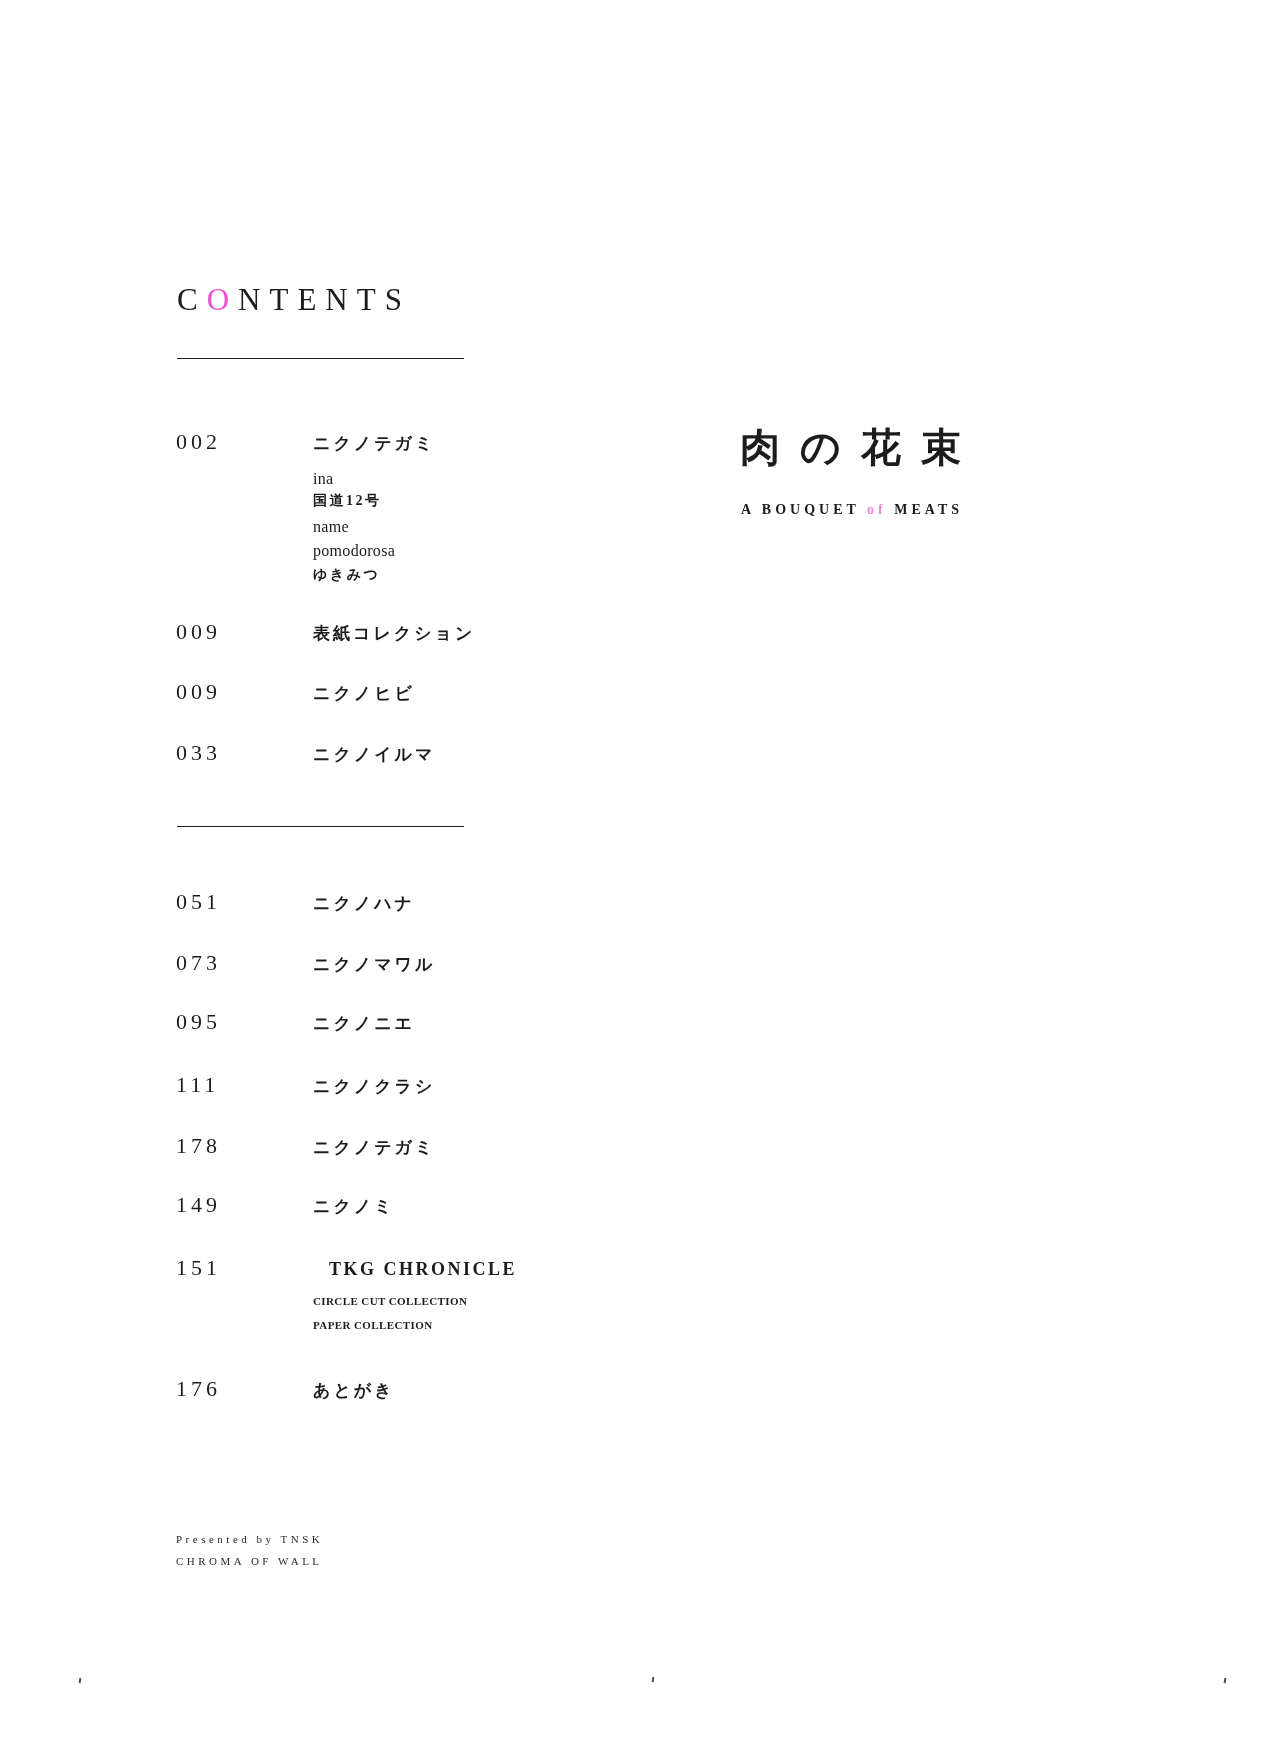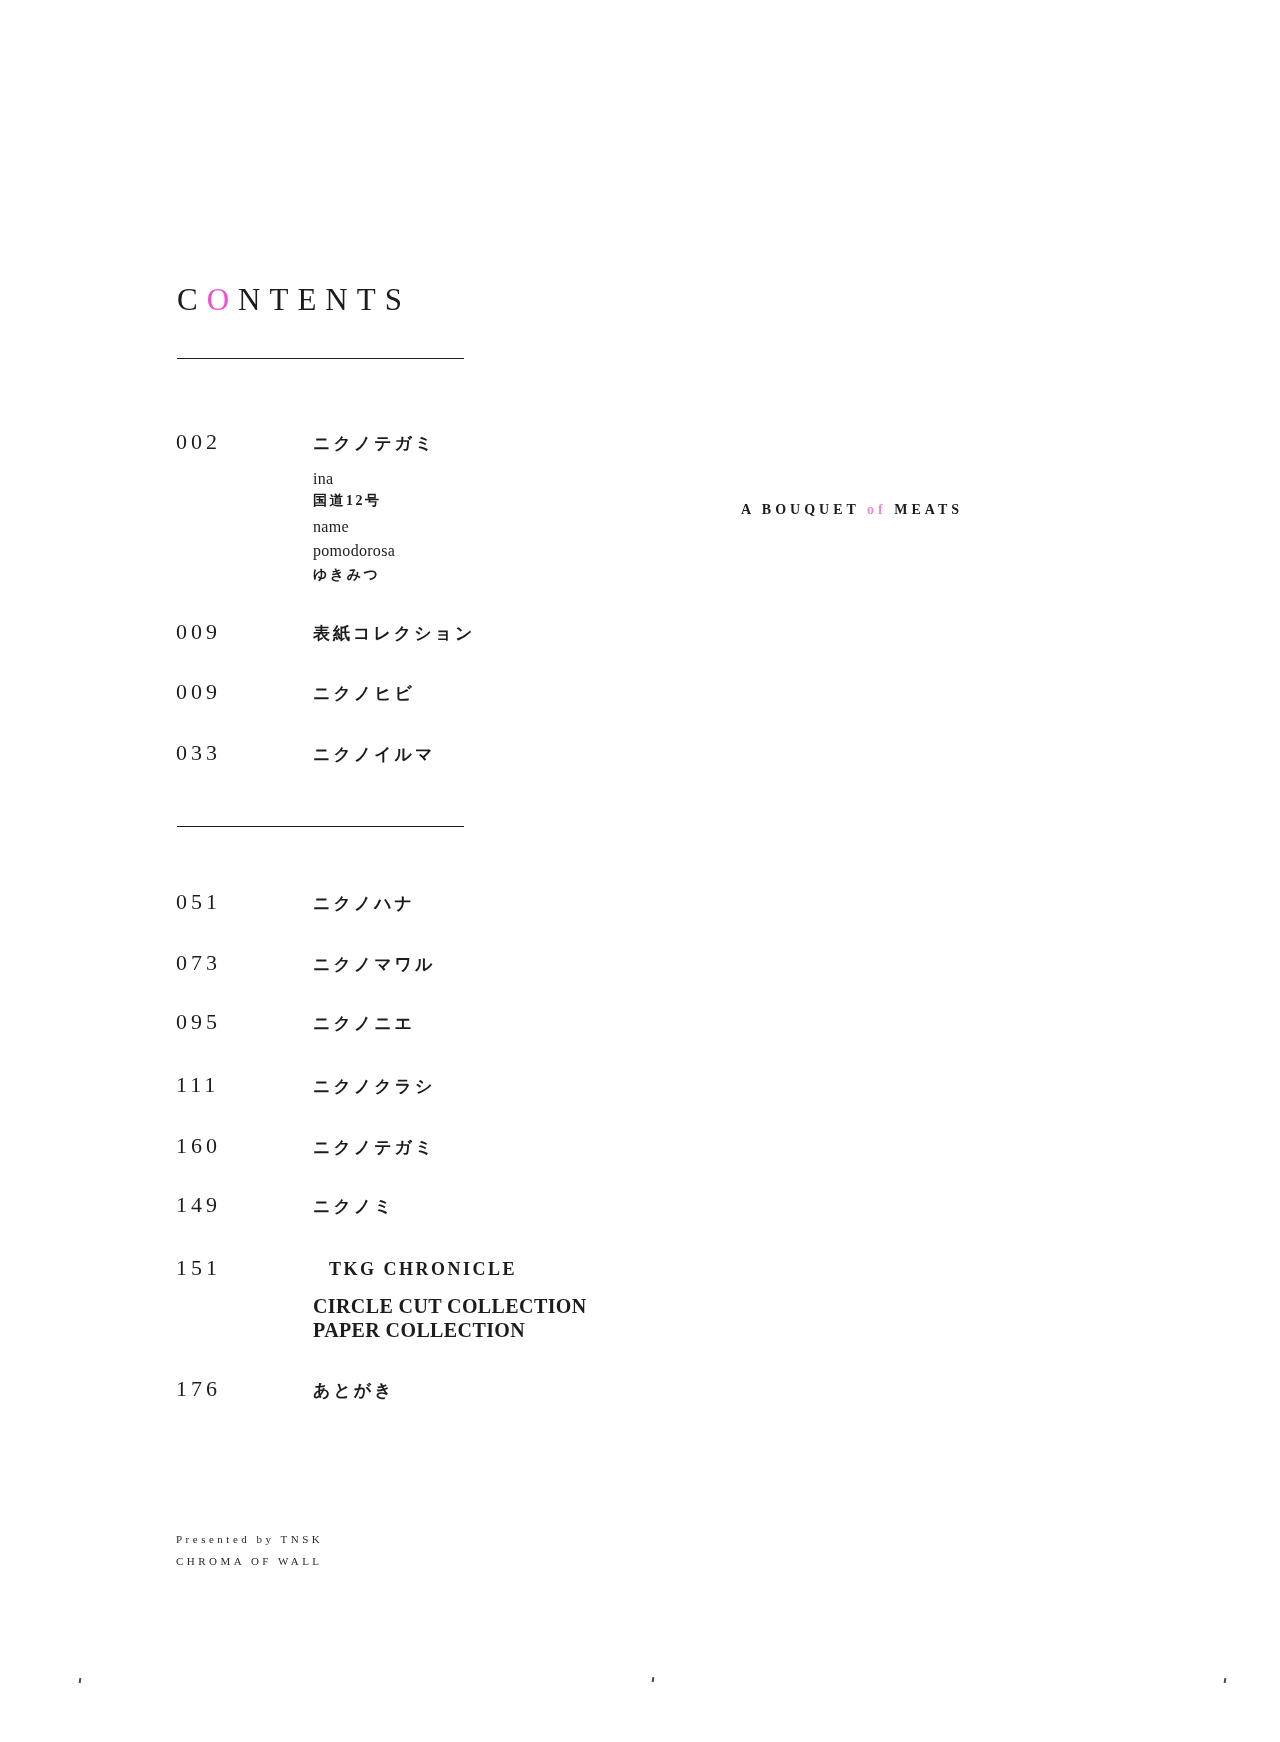--- a/index.html
+++ b/index.html
@@ -44,21 +44,21 @@
   }
   .toc-row .ttl.latin{
     font-size:18px;letter-spacing:2.5px;font-weight:600;margin-left:16px;
   }
 
   .toc-sub{
     position:absolute;left:313px;white-space:nowrap;
     font-size:16px;line-height:1;letter-spacing:0.3px;
   }
   .toc-sub.jp{font-size:14px;letter-spacing:2.5px;font-weight:600;}
-  .toc-sub.caps{font-size:20px;letter-spacing:0.4px;font-weight:600;}
+  .toc-sub.caps{font-size:11px;letter-spacing:0.4px;font-weight:600;}
 
   
   .book-title{
     position:absolute;left:740px;top:428px;
     font-size:40px;line-height:1;letter-spacing:20px;
     font-weight:700;white-space:nowrap;
   }
   .book-subtitle{
     position:absolute;left:741px;top:495px;
     font-size:14px;line-height:1;letter-spacing:4px;
@@ -125,37 +125,38 @@
 
   <div class="toc-row" style="top:1011px">
     <span class="num">095</span><span class="ttl">ニクノニエ</span>
   </div>
 
   <div class="toc-row" style="top:1074px">
     <span class="num">111</span><span class="ttl">ニクノクラシ</span>
   </div>
 
   <div class="toc-row" style="top:1135px">
-    <span class="num">160</span><span class="ttl">ニクノテガミ</span>
+    <span class="num">178</span><span class="ttl">ニクノテガミ</span>
   </div>
 
   <div class="toc-row" style="top:1194px">
     <span class="num">149</span><span class="ttl">ニクノミ</span>
   </div>
 
   <div class="toc-row" style="top:1257px">
     <span class="num">151</span><span class="ttl latin">TKG CHRONICLE</span>
   </div>
   <div class="toc-sub caps" style="top:1296px">CIRCLE CUT COLLECTION</div>
   <div class="toc-sub caps" style="top:1320px">PAPER COLLECTION</div>
 
   <div class="toc-row" style="top:1378px">
     <span class="num">176</span><span class="ttl">あとがき</span>
   </div>
 
+  <div class="book-title">肉の花束</div>
   <div class="book-subtitle"><span>A BOUQUET </span><span class="accent">of</span><span> MEATS</span></div>
 
   <div class="footer-line footer-1">Presented by TNSK</div>
   <div class="footer-line footer-2">CHROMA OF WALL</div>
 
   <div class="tick tick-1"></div>
   <div class="tick tick-2"></div>
   <div class="tick tick-3"></div>
 
 </div>

